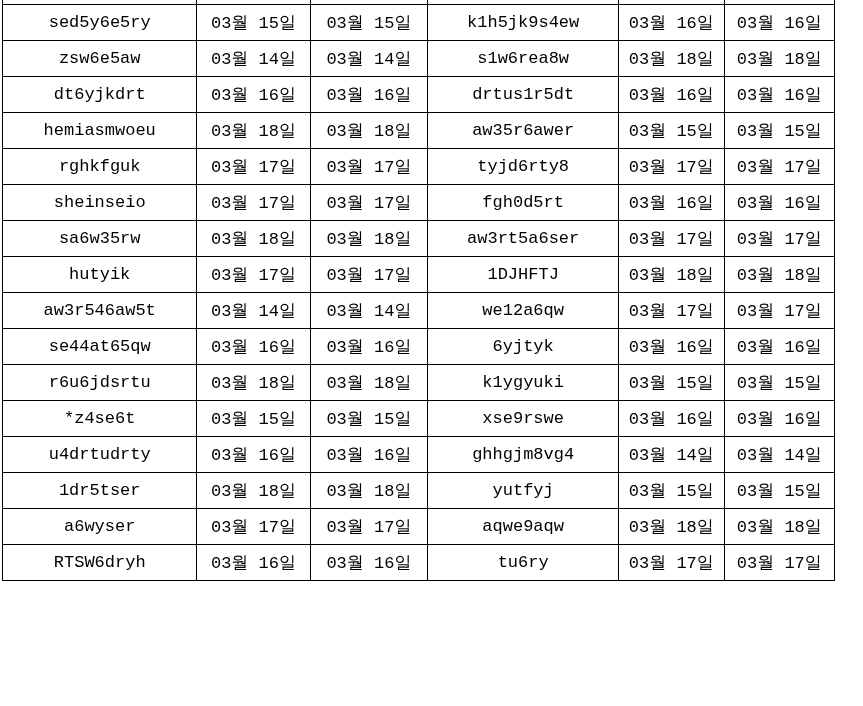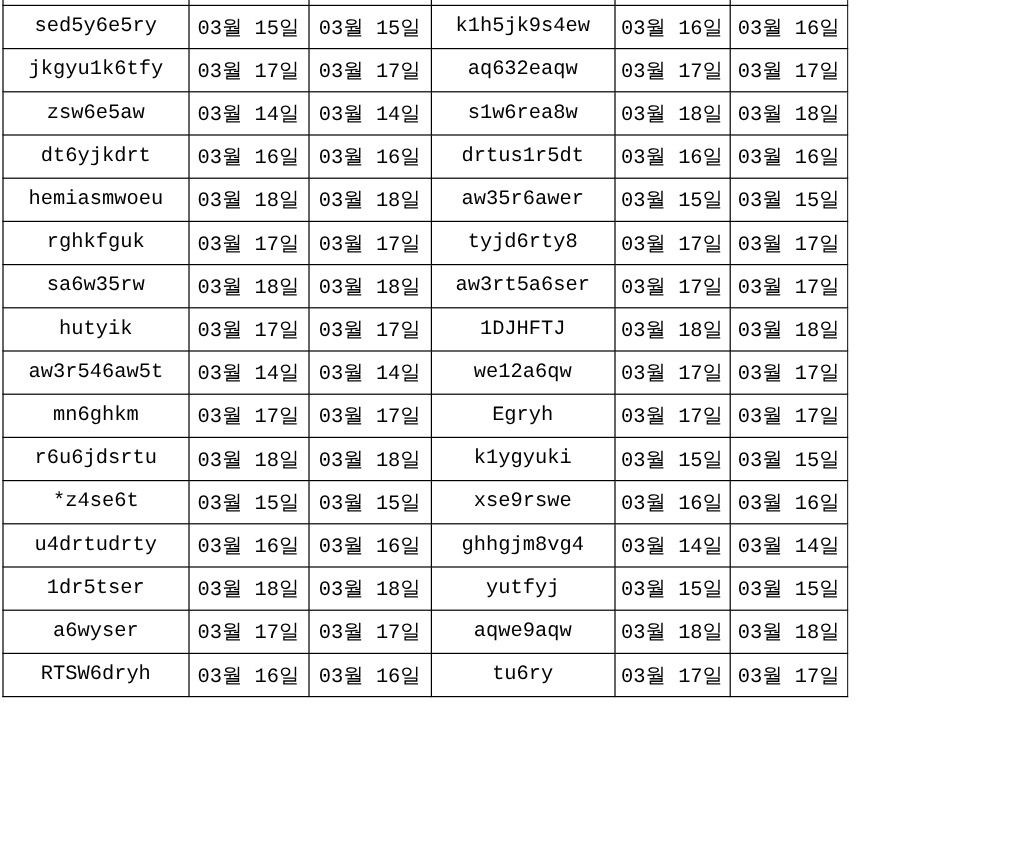--- a/index.html
+++ b/index.html
@@ -3,21 +3,21 @@
 <meta charset="utf-8">
 <style>
   html, body { margin: 0; padding: 0; }
   body {
     width: 863px; height: 706px;
     background: #ffffff;
     overflow: hidden;
   }
   .screen {
     position: relative;
-    width: 707px; height: 706px;
+    width: 835px; height: 706px;
     overflow: hidden;
     background: #ffffff;
   }
   table.data-grid {
     position: absolute;
     left: 2px;
     top: -32px; 
     border-collapse: collapse;
     table-layout: fixed;
   }
@@ -60,28 +60,20 @@
       </tr>
       <tr>
           <td>sed5y6e5ry</td>
           <td>03월 15일</td>
           <td>03월 15일</td>
           <td>k1h5jk9s4ew</td>
           <td>03월 16일</td>
           <td>03월 16일</td>
         </tr>
         <tr>
-          <td>jkgyu1k6tfy</td>
-          <td>03월 17일</td>
-          <td>03월 17일</td>
-          <td>aq632eaqw</td>
-          <td>03월 17일</td>
-          <td>03월 17일</td>
-        </tr>
-        <tr>
           <td>zsw6e5aw</td>
           <td>03월 14일</td>
           <td>03월 14일</td>
           <td>s1w6rea8w</td>
           <td>03월 18일</td>
           <td>03월 18일</td>
         </tr>
         <tr>
           <td>dt6yjkdrt</td>
           <td>03월 16일</td>
@@ -100,20 +92,28 @@
         </tr>
         <tr>
           <td>rghkfguk</td>
           <td>03월 17일</td>
           <td>03월 17일</td>
           <td>tyjd6rty8</td>
           <td>03월 17일</td>
           <td>03월 17일</td>
         </tr>
         <tr>
+          <td>sheinseio</td>
+          <td>03월 17일</td>
+          <td>03월 17일</td>
+          <td>fgh0d5rt</td>
+          <td>03월 16일</td>
+          <td>03월 16일</td>
+        </tr>
+        <tr>
           <td>sa6w35rw</td>
           <td>03월 18일</td>
           <td>03월 18일</td>
           <td>aw3rt5a6ser</td>
           <td>03월 17일</td>
           <td>03월 17일</td>
         </tr>
         <tr>
           <td>hutyik</td>
           <td>03월 17일</td>
@@ -124,26 +124,26 @@
         </tr>
         <tr>
           <td>aw3r546aw5t</td>
           <td>03월 14일</td>
           <td>03월 14일</td>
           <td>we12a6qw</td>
           <td>03월 17일</td>
           <td>03월 17일</td>
         </tr>
         <tr>
-          <td>mn6ghkm</td>
-          <td>03월 17일</td>
-          <td>03월 17일</td>
-          <td>Egryh</td>
-          <td>03월 17일</td>
-          <td>03월 17일</td>
+          <td>se44at65qw</td>
+          <td>03월 16일</td>
+          <td>03월 16일</td>
+          <td>6yjtyk</td>
+          <td>03월 16일</td>
+          <td>03월 16일</td>
         </tr>
         <tr>
           <td>r6u6jdsrtu</td>
           <td>03월 18일</td>
           <td>03월 18일</td>
           <td>k1ygyuki</td>
           <td>03월 15일</td>
           <td>03월 15일</td>
         </tr>
         <tr>

